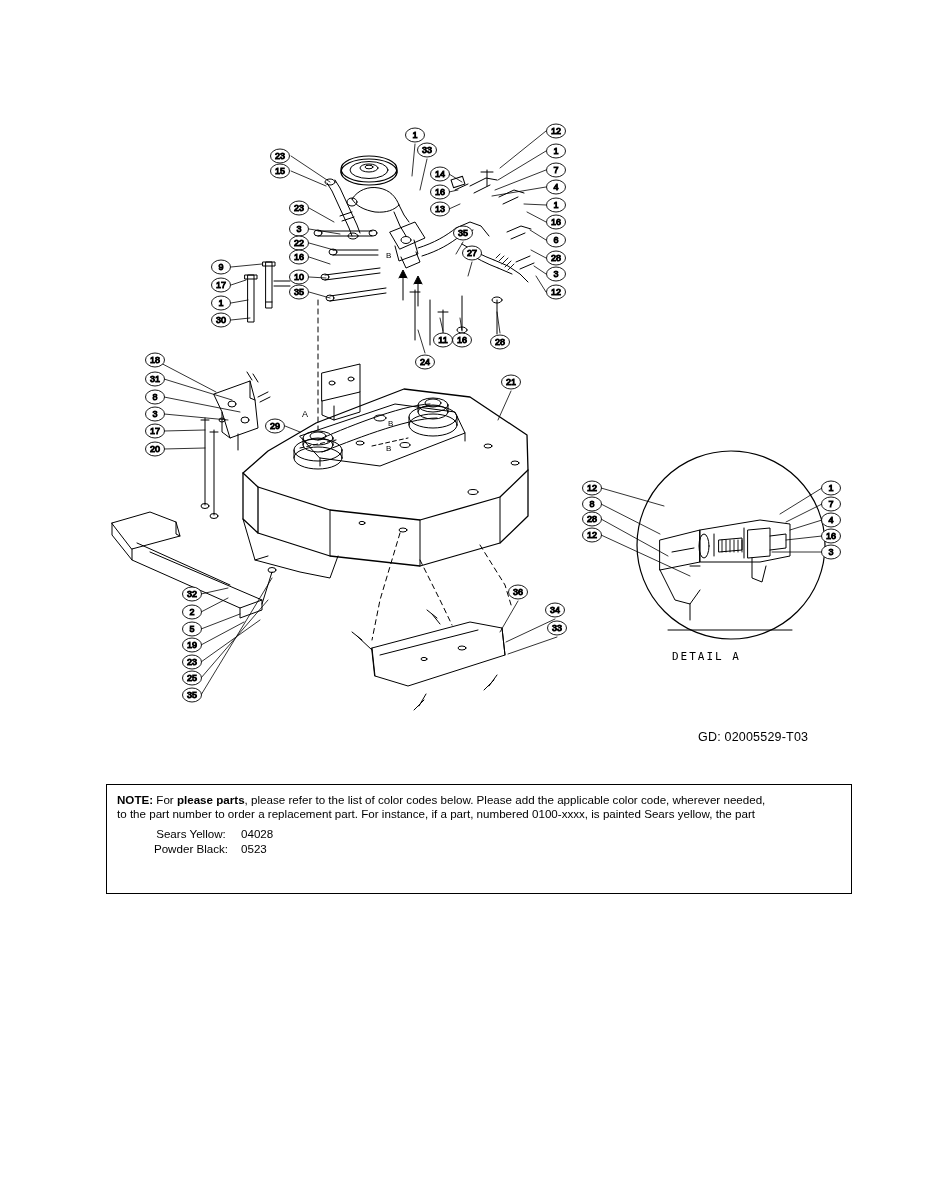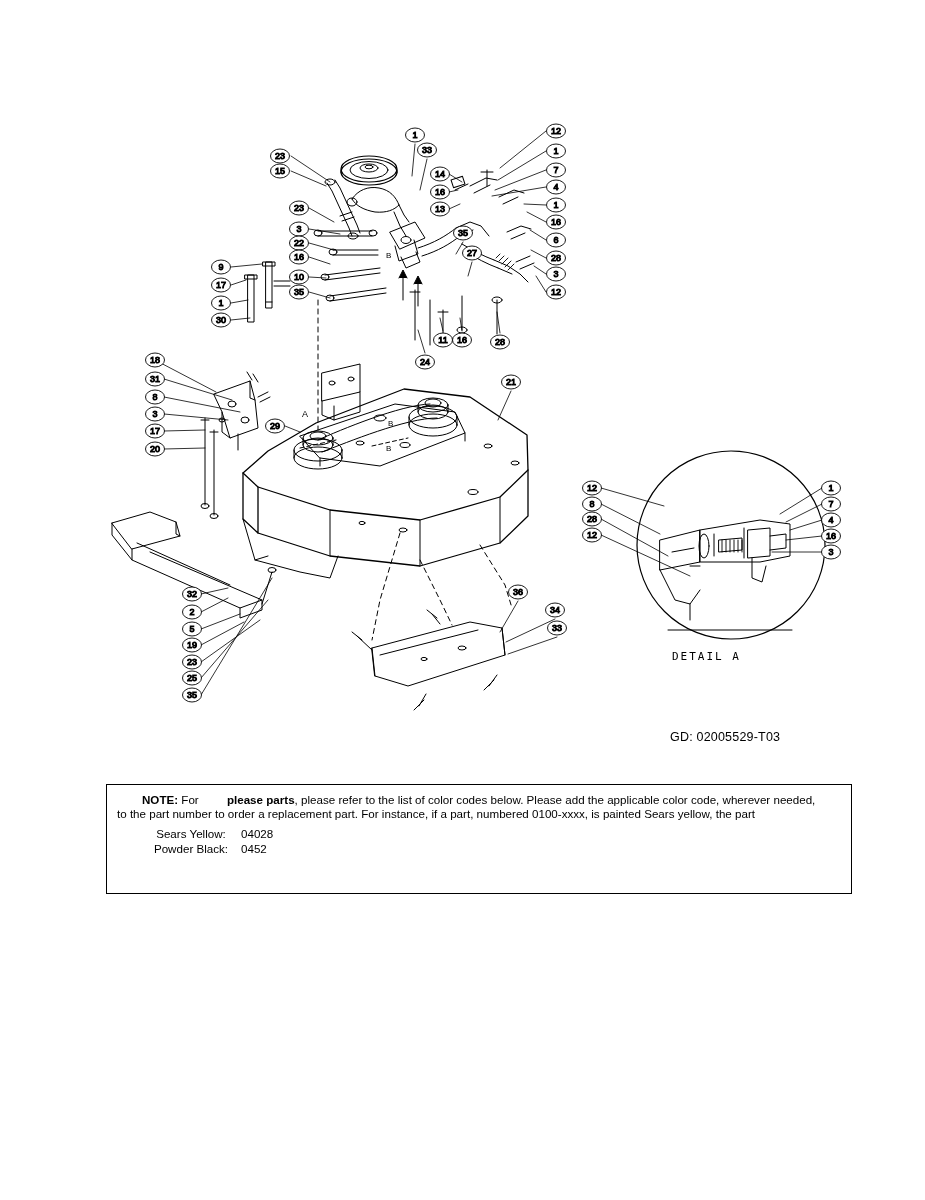--- a/index.html
+++ b/index.html
@@ -22,21 +22,21 @@
     height: 1200px;
   }
   #diagram-svg {
     position: absolute;
     left: 0; top: 0;
     width: 925px;
     height: 1200px;
   }
   .gd-code {
     position: absolute;
-    left: 670px;
+    left: 698px;
     top: 730px;
     font-size: 12.5px;
     letter-spacing: 0.2px;
     color: #000;
     white-space: nowrap;
     text-align: right;
   }
   .detail-label {
     position: absolute;
     left: 672px;
@@ -69,21 +69,21 @@
   #note-box .color-table .row {
     display: flex;
   }
   #note-box .color-table .name {
     width: 100px;
     text-align: center;
   }
   #note-box .color-table .code {
     width: 80px;
   }
-  .nb { font-weight: bold; margin-left: 25px; }
+  .nb { font-weight: bold; }
 </style>
 </head>
 <body>
 
 <div id="page">
 
   <svg id="diagram-svg" viewBox="0 0 925 1200">
     <g fill="none" stroke="#000" stroke-width="1" stroke-linecap="round" stroke-linejoin="round">
 
       <ellipse cx="369" cy="172" rx="28" ry="13" stroke-width="1.2"></ellipse>
@@ -604,18 +604,18 @@
       <span class="nb">NOTE:</span><span> For </span><span class="nb">please parts</span><span>, please refer to the list of color codes below. Please add the applicable color code, wherever needed,</span>
     </div>
     <div class="note-line">to the part number to order a replacement part. For instance, if a part, numbered 0100-xxxx, is painted Sears yellow, the part</div>
     <div class="color-table">
       <div class="row">
         <span class="name">Sears Yellow:</span>
         <span class="code">04028</span>
       </div>
       <div class="row">
         <span class="name">Powder Black:</span>
-        <span class="code">0452</span>
+        <span class="code">0523</span>
       </div>
     </div>
   </div>
 
 </div>
 
 </body></html>

